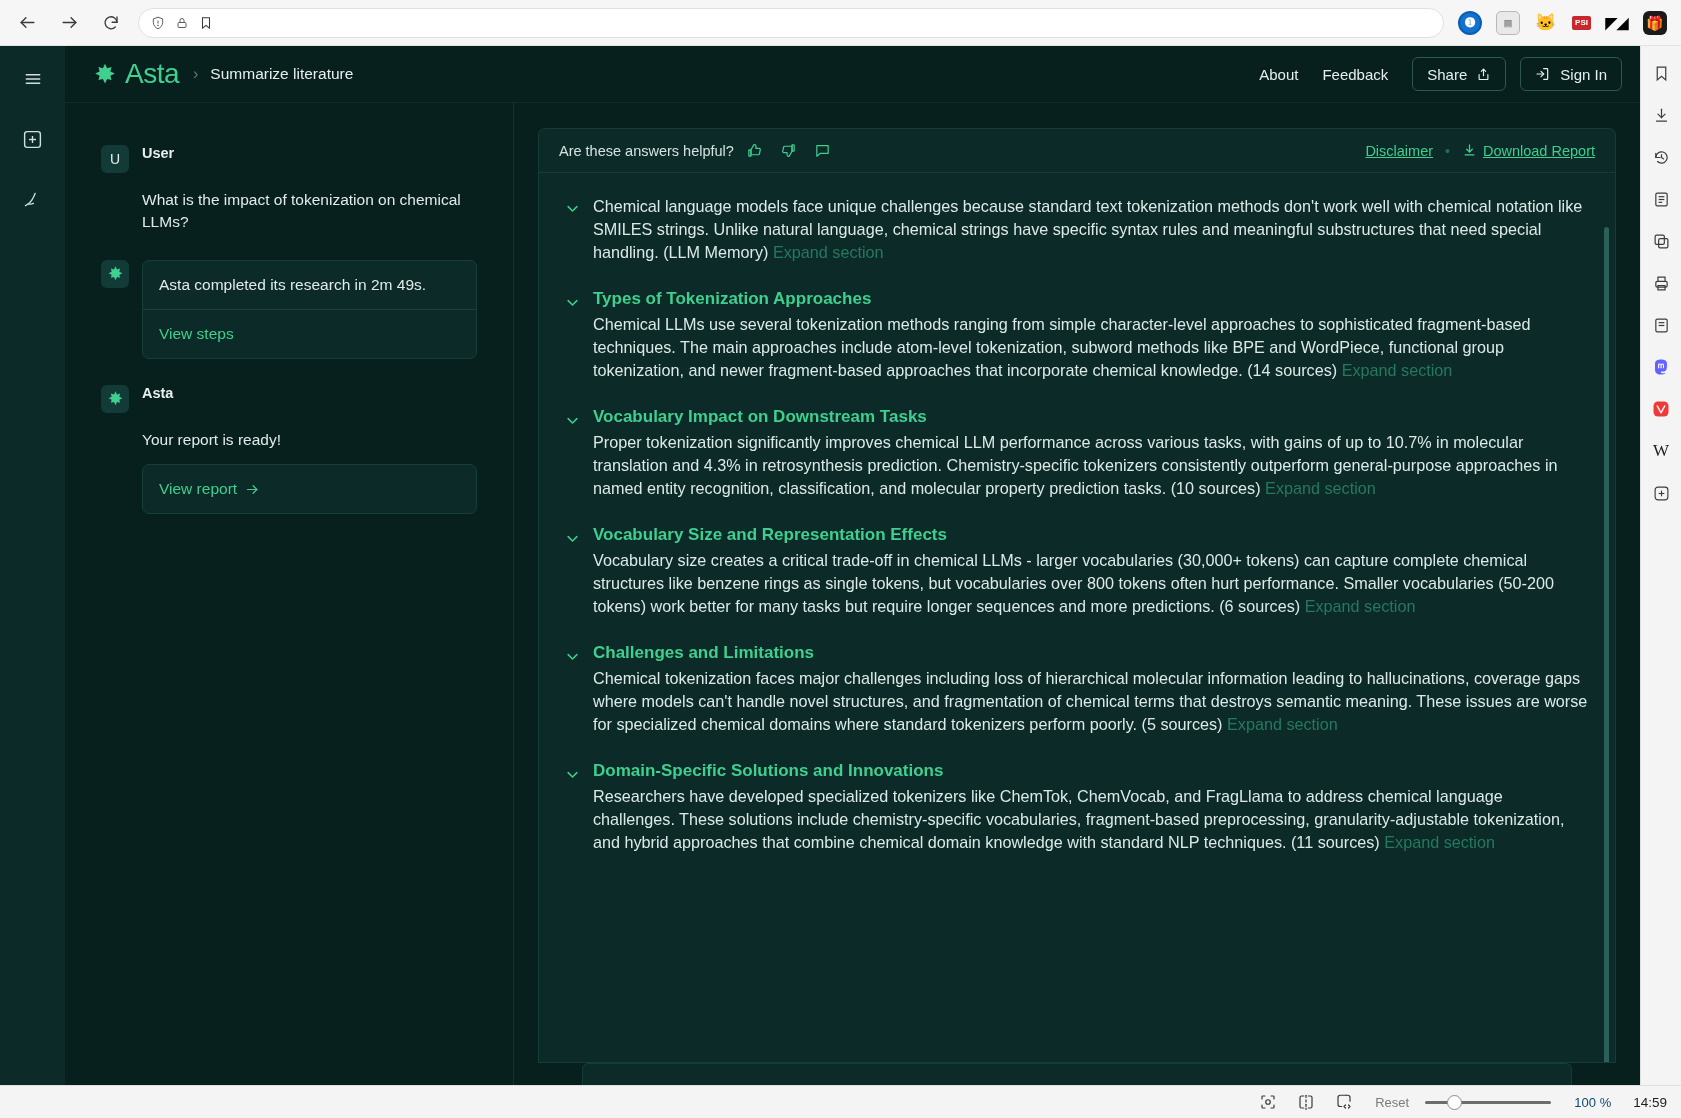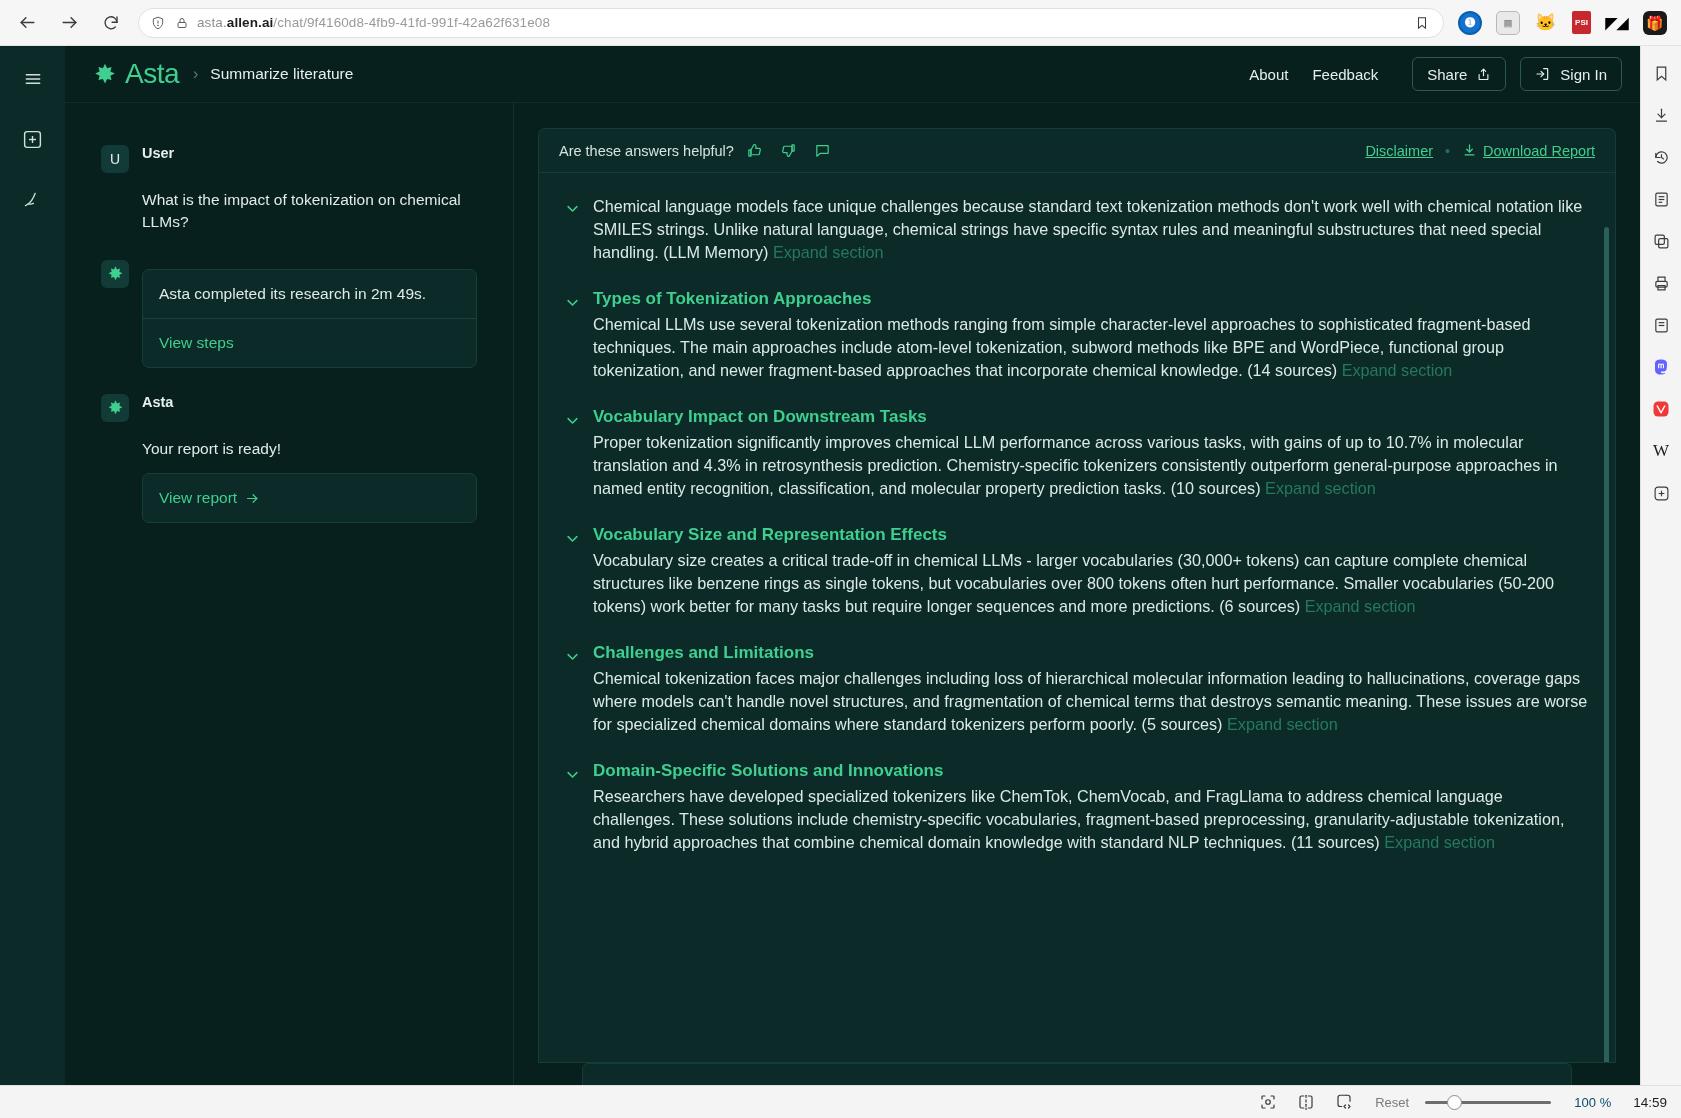--- a/index.html
+++ b/index.html
@@ -36,21 +36,21 @@
   .url-text b { color: #1d1d1d; font-weight: 700; }
   .url-text .dim { color: #9a9a9a; }
   .url-text .host-pre { color:#8e8e8e; }
   .bookmark-ic { width: 18px; height: 18px; color: #3b3b3b; display:flex;align-items:center;justify-content:center; }
 
   .ext-icons { display: flex; align-items: center; gap: 14px; }
   .ext { width: 24px; height: 24px; border-radius: 5px; display: flex; align-items: center; justify-content: center; font-size: 9px; font-weight: 700; cursor: pointer; }
   .ext-1p { background: #1372cf; color: #fff; border-radius: 50%; border: 2px solid #0b5eb0; font-size: 13px; }
   .ext-doc { background: #e9e9e9; border: 1px solid #b9b9b9; color: #8e8e8e; }
   .ext-cat { background: transparent; color: #8e74c9; font-size: 17px; }
-  .ext-psi { background: #c7282e; color: #fff; font-size: 8px; border-radius: 2px; width: 19px; height: 23px; }
+  .ext-psi { background: #c7282e; color: #fff; font-size: 8px; border-radius: 2px; width: 19px; height: 14px; }
   .ext-drive { background: transparent; font-size: 15px; }
   .ext-gift { background: #1b1b1b; color: #fff; font-size: 14px; border-radius: 6px; }
 
   
   .below { flex: 1 1 auto; display: flex; min-height: 0; }
 
   
   .left-rail {
     width: 65px; flex: 0 0 65px;
     background: #0c2a28;
@@ -70,21 +70,21 @@
     border-bottom: 1px solid #0d2e2b;
   }
   .logo-wrap { display: flex; align-items: center; gap: 8px; }
   .logo-mark { width: 24px; height: 24px; color: #3fcf8e; }
   .logo-text { font-size: 28px; color: #3fcf8e; font-weight: 400; letter-spacing: -.5px; }
   .bc-sep { color: #5b7a76; font-size: 16px; margin: 0 12px 0 14px; }
   .bc-title { color: #e6efed; font-size: 15.5px; }
   .hdr-spacer { flex: 1 1 auto; }
   .hdr-link { color: #e6efed; font-size: 15px; margin-left: 24px; cursor: pointer; }
   .hdr-btn {
-    margin-left: 34px; height: 34px;
+    margin-left: 24px; height: 34px;
     border: 1px solid #2d5752; border-radius: 6px;
     color: #e6efed; font-size: 15px;
     display: flex; align-items: center; gap: 9px;
     padding: 0 14px; cursor: pointer; background: transparent;
   }
   .hdr-btn.signin { margin-left: 14px; }
   .hdr-btn svg { flex: 0 0 auto; }
 
   .content-row { flex: 1 1 auto; display: flex; min-height: 0; }
 
@@ -102,21 +102,21 @@
     border-radius: 6px; background: #123b37;
     display: flex; align-items: center; justify-content: center;
     color: #e6efed; font-size: 14px;
   }
   .avatar.asta { color: #3fcf8e; }
   .msg-body { flex: 1 1 auto; min-width: 0; }
   .msg-author { font-size: 14.5px; font-weight: 700; color: #e6efed; margin-bottom: 5px; }
   .msg-text { font-size: 15.5px; line-height: 1.45; color: #e0ebe9; margin-top: 28px; }
   .card {
     background: #0c2a28; border: 1px solid #163f3b; border-radius: 7px;
-    margin-top: 9px; overflow: hidden;
+    margin-top: 0; overflow: hidden;
   }
   .card-row { padding: 15px 16px; font-size: 15.5px; color: #e0ebe9; }
   .card-div { height: 1px; background: #17423e; }
   .card-action { padding: 15px 16px; font-size: 15.5px; color: #3fcf8e; cursor: pointer; display:flex; align-items:center; gap:8px;}
   .card-standalone { margin-top: 13px; }
 
   
   .report-col { flex: 1 1 auto; display: flex; flex-direction: column; min-width: 0; background: #07201e; position: relative; }
   .report-inner { margin: 25px 24px 0 24px; display: flex; flex-direction: column; min-height: 0; flex: 1 1 auto; }
 
@@ -219,21 +219,20 @@
             <line x1="12" y1="8" x2="12" y2="13"></line>
             <circle cx="12" cy="16" r=".7" fill="currentColor"></circle>
           </svg>
       </span>
       <span class="lock">
         <svg width="12" height="12" viewBox="0 0 24 24" fill="none" stroke="currentColor" stroke-width="2">
             <rect x="4" y="11" width="16" height="10" rx="2"></rect>
             <path d="M8 11V7a4 4 0 0 1 8 0v4"></path>
           </svg>
       </span>
-      <span class="url-text"><span class="host-pre">asta.</span><b>allen.ai</b><span class="dim">/chat/9f4160d8-4fb9-41fd-991f-42a62f631e08</span></span>
       <span class="bookmark-ic">
         <svg width="14" height="14" viewBox="0 0 24 24" fill="none" stroke="currentColor" stroke-width="1.8">
             <path d="M6 3h12v18l-6-5-6 5z"></path>
           </svg>
       </span>
     </div>
 
     <div class="ext-icons">
       <div class="ext ext-1p">❶</div>
       <div class="ext ext-doc">▤</div>

